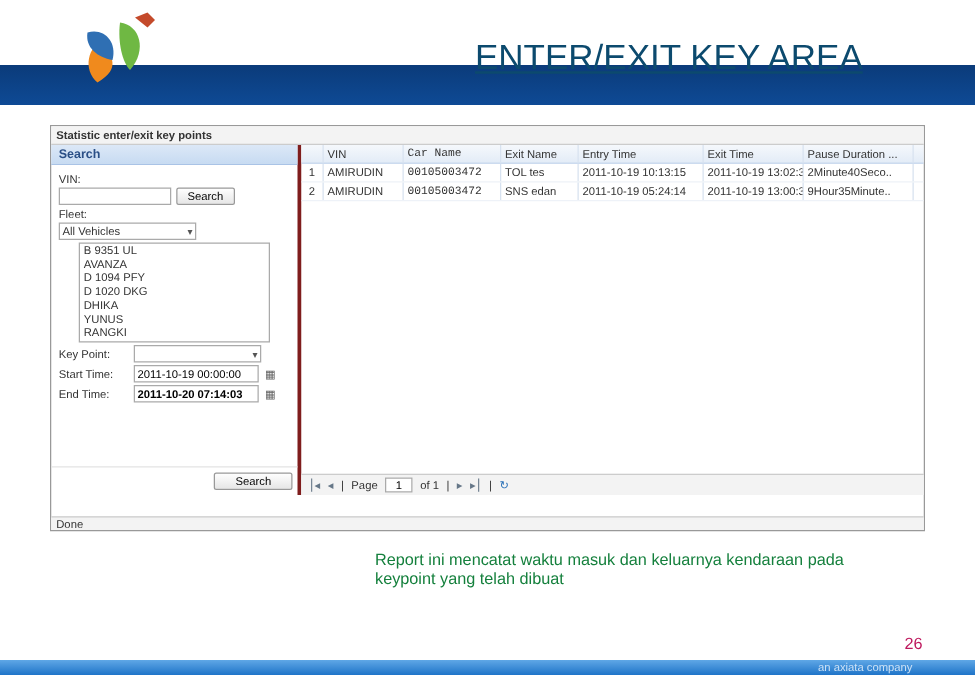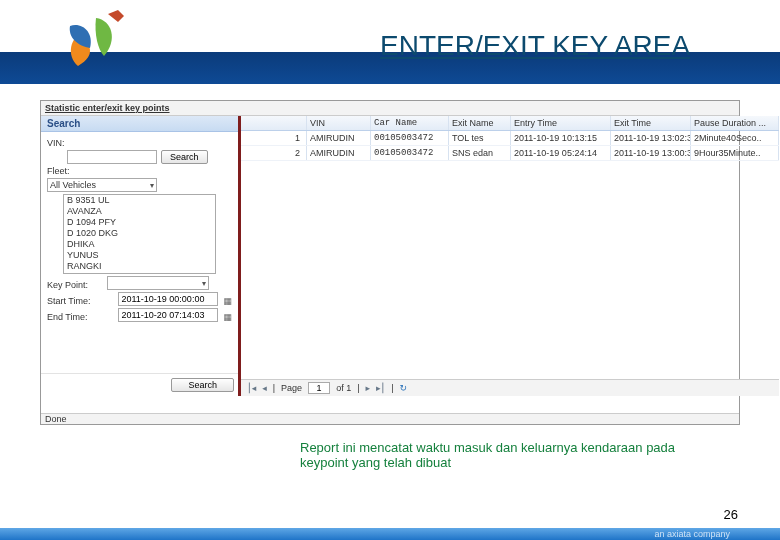--- a/index.html
+++ b/index.html
@@ -1,53 +1,53 @@
 <!DOCTYPE html>
 <html><head>
 <meta charset="utf-8">
 <style>
   * { box-sizing: border-box; margin: 0; padding: 0; }
   body { width: 780px; height: 540px; font-family: Arial, sans-serif; background: #fff; position: relative; overflow: hidden; }
   .header-band { position: absolute; top: 52px; left: 0; width: 780px; height: 32px; background: linear-gradient(#0b3b7a,#0e4a95); }
   .logo { position: absolute; top: 6px; left: 48px; width: 90px; height: 70px; }
   .title { position: absolute; top: 30px; left: 380px; color: #0c4a6e; font-size: 28px; text-decoration: underline; }
   .app-frame { position: absolute; top: 100px; left: 40px; width: 700px; height: 325px; border: 1px solid #999; background: #fff; font-size: 9px; color: #333; }
-  .frame-title { background: #f3f3f3; border-bottom: 1px solid #ccc; padding: 2px 4px; font-weight: bold; color: #333; text-decoration: underline; }
+  .frame-title { background: #f3f3f3; border-bottom: 1px solid #ccc; padding: 2px 4px; font-weight: bold; color: #333; }
   .panels { display: flex; height: 280px; }
   .left { width: 200px; border-right: 3px solid #7f1d1d; display: flex; flex-direction: column; }
   .right { flex: 1; display: flex; flex-direction: column; }
   .panel-head { background: linear-gradient(#dce8f7,#c7dbf2); border-bottom: 1px solid #a9c3e6; padding: 2px 6px; font-weight: bold; color: #2a4f86; font-size: 10px; }
   .form { padding: 4px 6px; }
-  .row { display: flex; align-items: flex-end; margin: 2px 0; gap: 4px; }
+  .row { display: flex; align-items: center; margin: 2px 0; gap: 4px; }
   .lbl { width: 56px; color: #333; font-size: 9px; }
-  .inp { border: 1px solid #aaa; height: 14px; font-size: 9px; padding: 0 2px; background: #fff; margin-left: 20px; }
+  .inp { border: 1px solid #aaa; height: 14px; font-size: 9px; padding: 0 2px; background: #fff; }
   .btn { border: 1px solid #999; background: linear-gradient(#fefefe,#e6e6e6); font-size: 9px; padding: 1px 8px; cursor: pointer; border-radius: 2px; }
   .sel { border: 1px solid #aaa; background: #fff; height: 14px; font-size: 9px; width: 110px; display: inline-flex; align-items: center; justify-content: space-between; padding: 0 2px; }
   .chv { font-size: 8px; color: #555; }
   .listbox { border: 1px solid #aaa; background: #fff; height: 80px; overflow: hidden; margin: 2px 16px; font-size: 9px; }
   .listbox .li { padding: 0 3px; line-height: 11px; white-space: nowrap; }
   .search-bottom { margin-top: auto; padding: 4px; text-align: right; border-top: 1px solid #e3e3e3;}
   .grid { flex: 1; overflow: hidden; }
-  .thead, .trow { display: flex; padding-left: 48px; }
+  .thead, .trow { display: flex; }
   .thead { background: linear-gradient(#f5f8fc,#e3ecf7); border-bottom: 1px solid #bcd0ea; }
   .th, .td { border-right: 1px solid #d7e2f0; padding: 2px 3px; font-size: 9px; white-space: nowrap; overflow: hidden; }
   .c0 { width: 18px; text-align: center; }
   .c1 { width: 64px; }
   .c2 { width: 78px; font-family: Liberation Mono, monospace; }
   .c3 { width: 62px; }
   .c4 { width: 100px; }
   .c5 { width: 80px; }
   .c6 { width: 88px; }
   .trow { border-bottom: 1px solid #eef2f8; }
   .pager { display: flex; align-items: center; gap: 6px; padding: 2px 6px; border-top: 1px solid #ccc; background: #f3f3f3; font-size: 9px; }
   .pbtn { color: #678; cursor: pointer; }
   .pinp { width: 22px; height: 12px; border: 1px solid #aaa; text-align: center; font-size: 9px; }
   .done { position: absolute; bottom: 0; left: 0; font-size: 9px; padding: 0 4px; color: #333; background:#f3f3f3; width:100%; border-top:1px solid #ccc;}
   .caption { position: absolute; top: 440px; left: 300px; width: 400px; font-size: 13px; color: #15803d; }
-  .pagenum { position: absolute; bottom: 18px; right: 42px; font-size: 13px; color: #000000; }
+  .pagenum { position: absolute; bottom: 18px; right: 42px; font-size: 13px; color: #be185d; }
   .footer-bar { position: absolute; bottom: 0; left: 0; width: 780px; height: 12px; background: linear-gradient(#5fa7e6,#1f74c8); }
   .footer-txt { position: absolute; bottom: 1px; right: 50px; color: #cde2f6; font-size: 9px; }
   .cal { font-size: 9px; color: #666; margin-left: 1px; }
 </style>
 </head>
 <body>
 
 <div class="header-band"></div>
 
 <div class="logo">
@@ -100,21 +100,21 @@
             <span class="chv">▾</span>
           </div>
         </div>
         <div class="row">
           <span class="lbl">Start Time:</span>
           <input class="inp" style="width: 100px;" value="2011-10-19 00:00:00">
           <span class="cal">▦</span>
         </div>
         <div class="row">
           <span class="lbl">End Time:</span>
-          <input class="inp" style="width: 100px;" value="2011-10-20 07:14:03">
+          <input class="inp" style="width: 100px; font-weight: bold;" value="2011-10-20 07:14:03">
           <span class="cal">▦</span>
         </div>
       </div>
       <div class="search-bottom">
         <button class="btn" style="padding:1px 16px">Search</button>
       </div>
     </div>
 
     <div class="right">
       <div class="grid">

